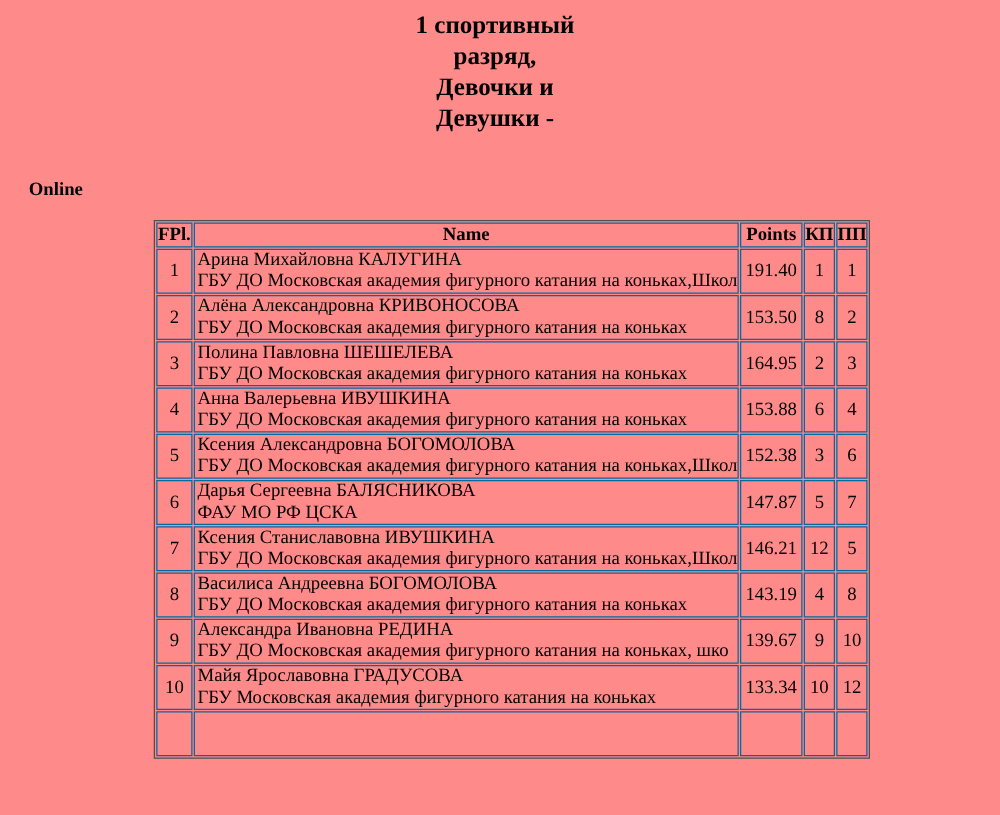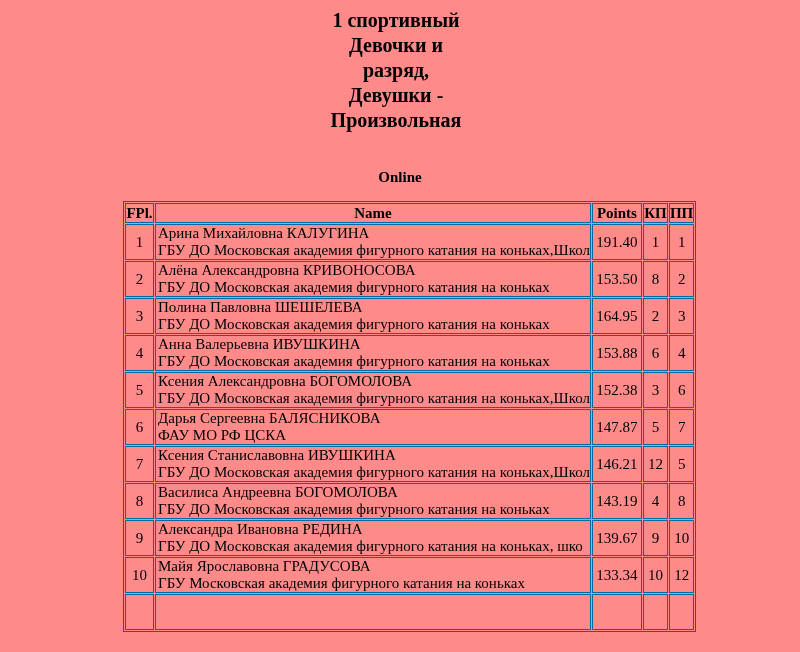--- a/index.html
+++ b/index.html
@@ -14,24 +14,24 @@
   }
   .title {
     margin: 8px 8px 0 0;
     text-align: center;
     font-size: 20px;
     line-height: 25px;
     font-weight: bold;
   }
   .subtitle {
     margin: 33px 0 0 0;
-    text-align: center;
     font-size: 15px;
     line-height: 22px;
     font-weight: bold;
+    padding-left: 23px;
   }
   table.results {
     margin: 13px 0 0 123px;
     border-collapse: separate;
     border-spacing: 1px;
     border: 1px solid #4f4f4f;
     table-layout: fixed;
     font-size: 15px;
     empty-cells: show;
   }
@@ -65,24 +65,23 @@
   col.w-name   { width: 401px; }
   col.w-points { width: 50px; }
   col.w-kp     { width: 25px; }
   col.w-pp     { width: 24px; }
 </style>
 </head>
 <body>
 
 <h1 class="title">
   <div>1 спортивный</div>
+  <div>разряд,</div>
   <div>Девочки и</div>
-  <div>разряд,</div>
   <div>Девушки -</div>
-  <div>Произвольная</div>
 </h1>
 
 <div class="subtitle">
   <div>Online</div>
 </div>
 
 <table class="results">
   <colgroup>
     <col class="w-fpl">
       <col class="w-name">

